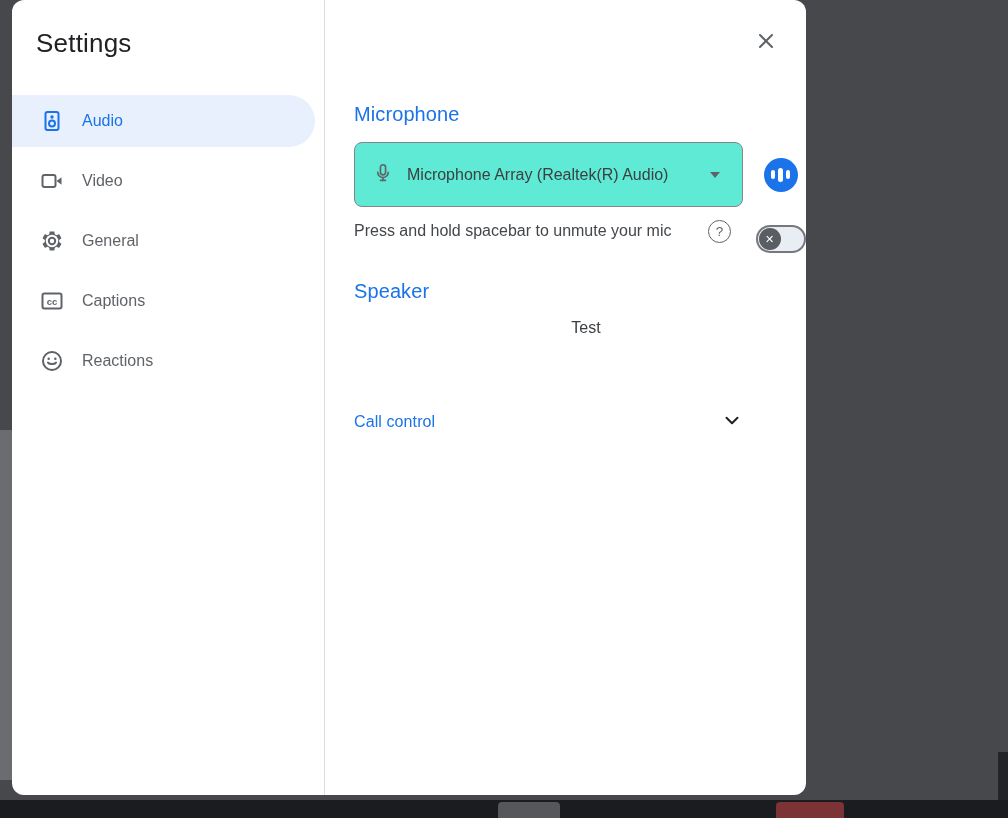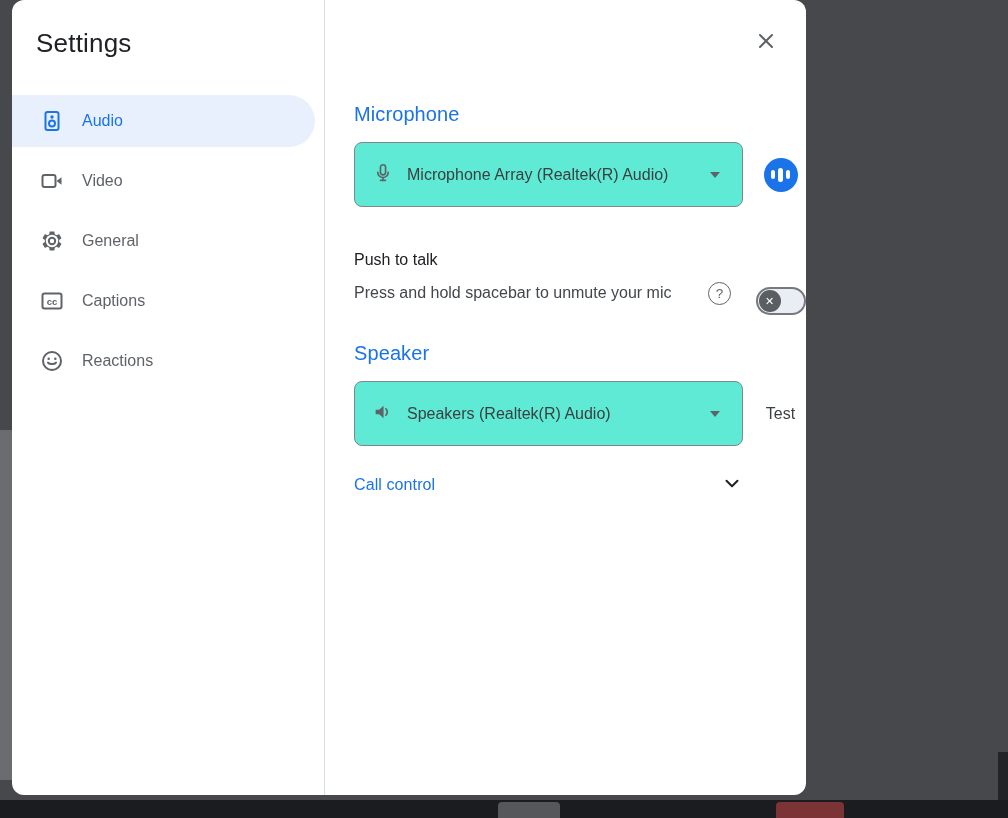--- a/index.html
+++ b/index.html
@@ -64,21 +64,21 @@
 
   
   .level { width:34px; height:34px; border-radius:50%; background:#1a73e8;
     display:flex; align-items:center; justify-content:center; gap:3px; }
   .bar { width:4.5px; background:#fff; border-radius:2.5px; }
   .bar-s { height:9px; } .bar-m { height:14px; }
 
   .test-btn { background:none; border:none; font-size:16px; font-weight:500;
     color:#3c4043; cursor:pointer; font-family:"Liberation Sans", sans-serif; }
 
-  .call-row { margin-top:26px; width:389px; display:flex; align-items:center;
+  .call-row { margin-top:72px; width:389px; display:flex; align-items:center;
     justify-content:space-between; cursor:pointer; }
   .call-row .section-label { margin:0; font-size:16px; }
 </style>
 </head>
 <body>
 
 <div class="screen">
   <div class="bg-left-mid"></div>
   <div class="bg-right-dark"></div>
   <div class="bg-bottombar">
@@ -175,51 +175,40 @@
         </div>
         <div class="accessory">
           <div class="level">
             <span class="bar bar-s"></span>
             <span class="bar bar-m"></span>
             <span class="bar bar-s"></span>
           </div>
         </div>
       </div>
 
-      <div class="push-title">Push to talk</div>
 
       <div class="row row-push">
         <div class="push-control">
           <p class="desc">Press and hold spacebar to unmute your mic</p>
           <span class="help">
             <span>?</span>
           </span>
         </div>
         <div class="accessory">
           <div class="switch">
             <div class="thumb">
               <span>✕</span>
             </div>
           </div>
         </div>
       </div>
 
       <div class="section-label lbl-speaker">Speaker</div>
 
       <div class="row row-select">
-        <div class="select">
-          <span>
-            <svg width="22" height="22" viewBox="0 0 24 24">
-              <path d="M4 9.5 V14.5 H7.8 L12.6 18.8 V5.2 L7.8 9.5 Z" fill="#5f6368"></path>
-              <path d="M15.2 8.6 a4.6 4.6 0 0 1 0 6.8" fill="none" stroke="#5f6368" stroke-width="1.8" stroke-linecap="round"></path>
-            </svg>
-          </span>
-          <span class="select-text">Speakers (Realtek(R) Audio)</span>
-          <span class="caret"></span>
-        </div>
         <div class="accessory">
           <button class="test-btn">Test</button>
         </div>
       </div>
 
       <div class="call-row">
         <span class="section-label">Call control</span>
         <span>
           <svg width="22" height="22" viewBox="0 0 24 24">
             <path d="M6 9.5 L12 15.5 L18 9.5" fill="none" stroke="#202124" stroke-width="2.2" stroke-linecap="round" stroke-linejoin="round"></path>

